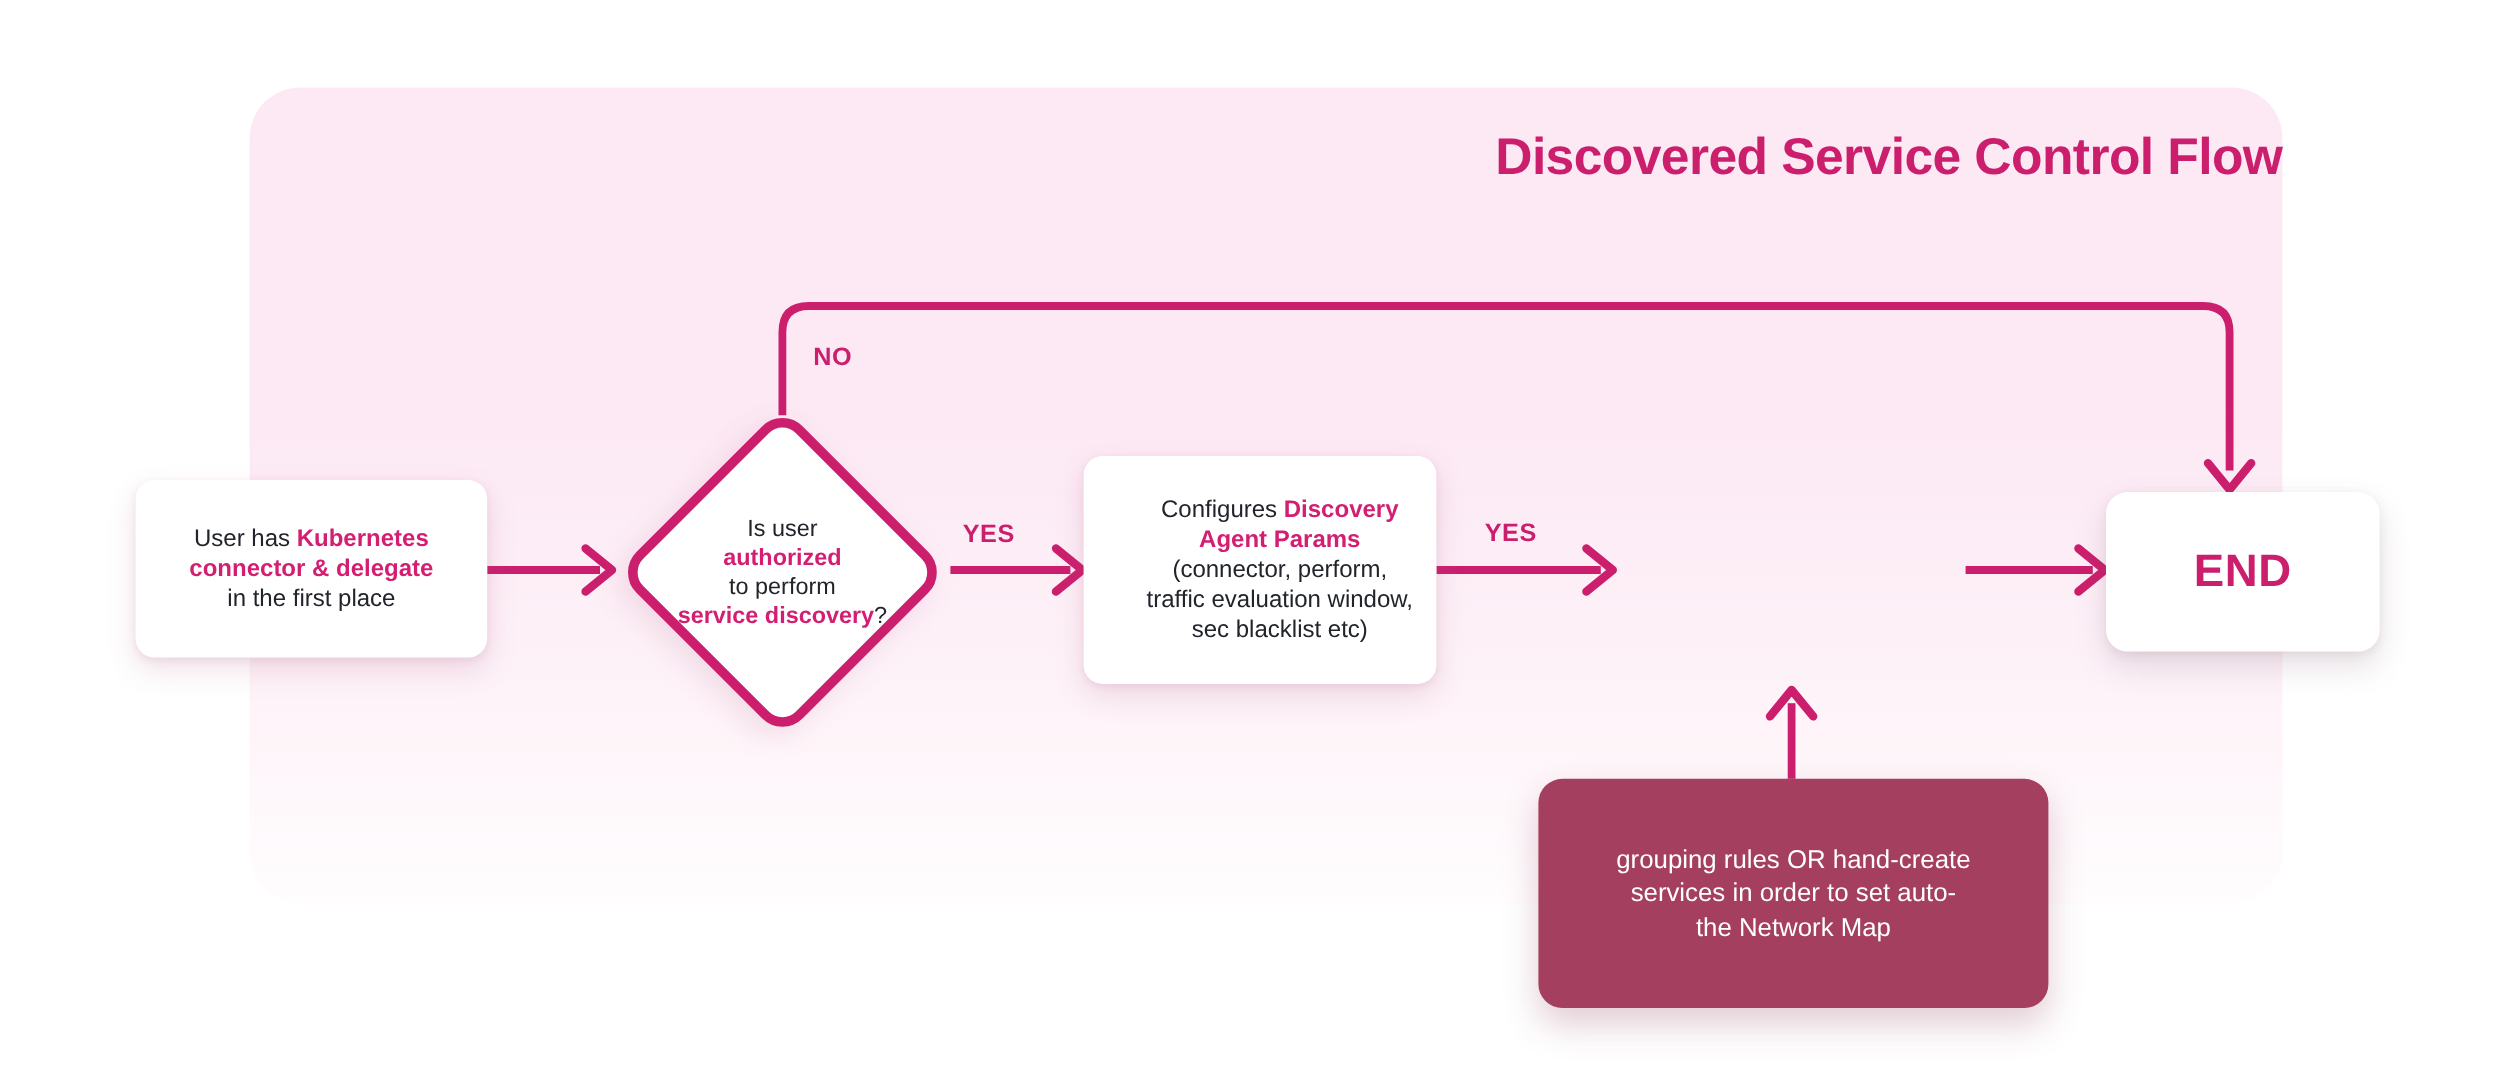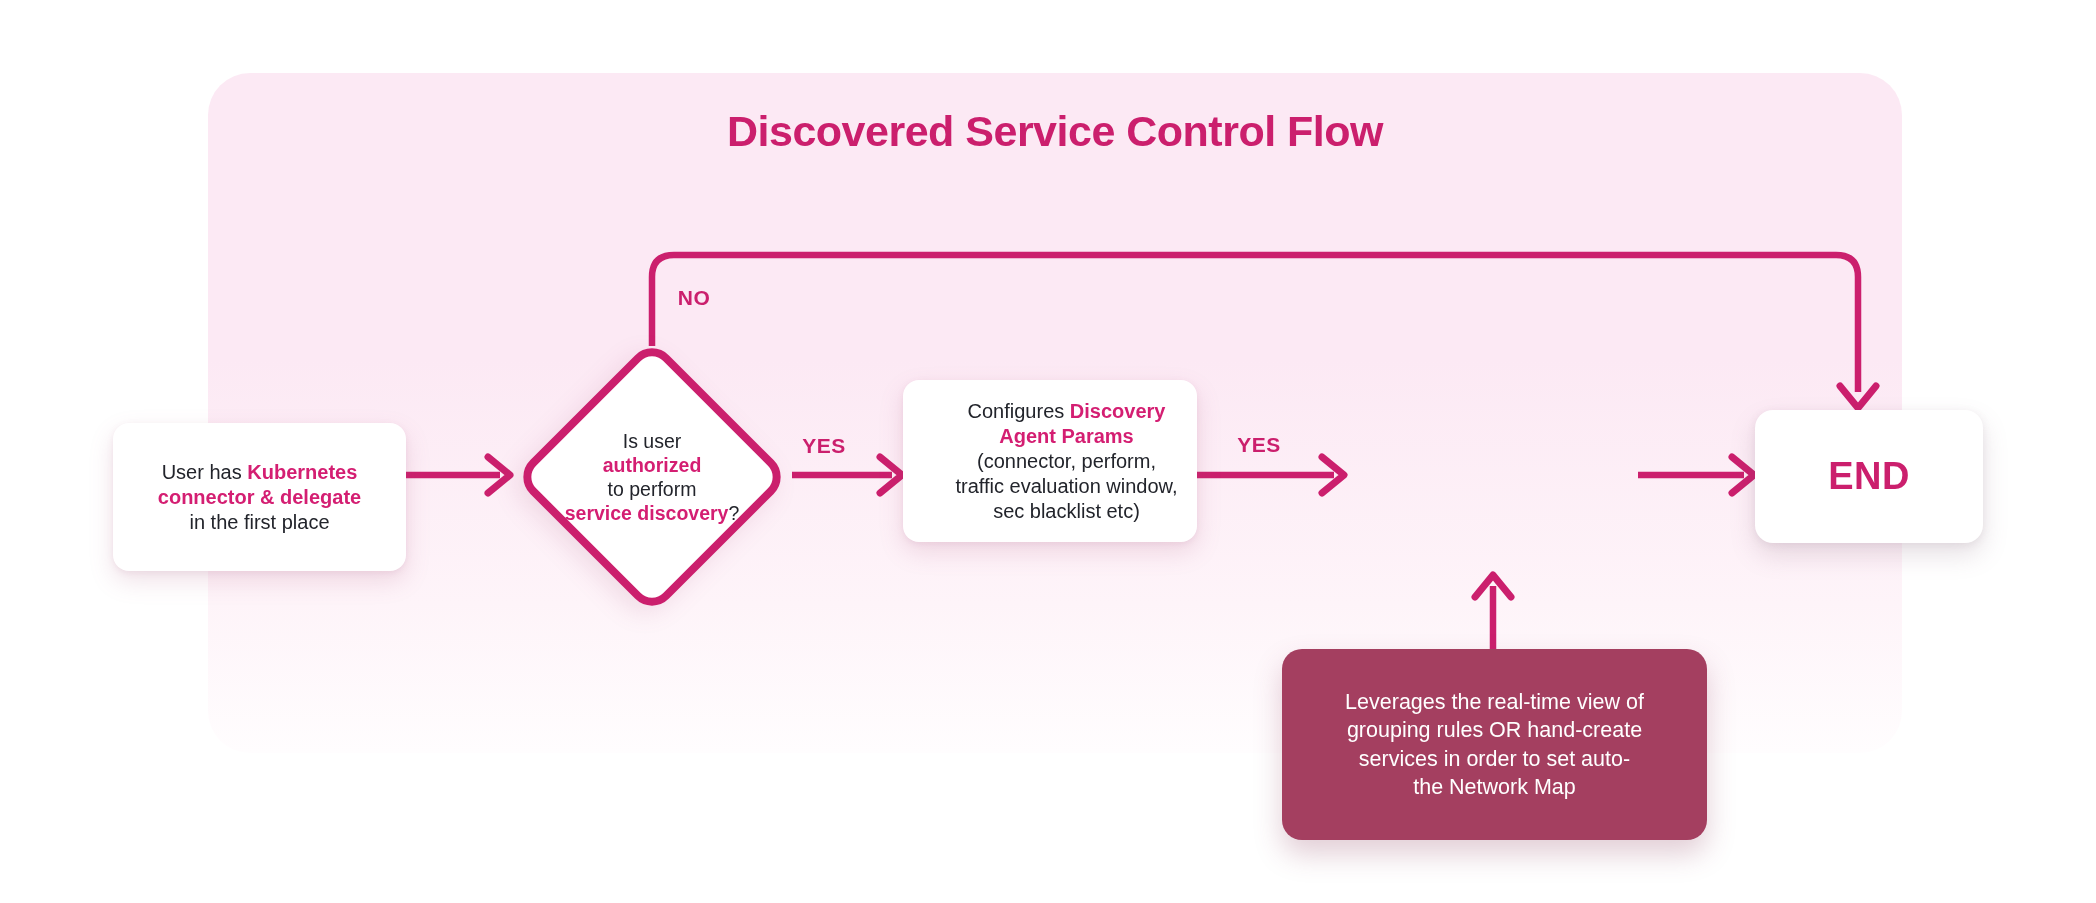--- a/index.html
+++ b/index.html
@@ -19,42 +19,42 @@
     overflow:hidden;
   }
   .bg{
     position:absolute;left:208px;top:73px;width:1694px;height:680px;
     border-radius:42px;
     background:linear-gradient(180deg, var(--bg-top,#fce9f4) 0%, var(--bg-top,#fce9f4) 42%, #fef4f9 78%, #fffdfe 100%);
     z-index:0;
   }
   .title{
     position:absolute;left:208px;top:107px;width:1694px;
-    text-align:center;
+    text-align:right;
     font-size:43px;font-weight:700;letter-spacing:-0.5px;
     color:var(--accent,#cb1f6d);
     z-index:2;
   }
   svg.connectors{position:absolute;left:0;top:0;z-index:1;}
   .flow-line{stroke:var(--accent,#cb1f6d);stroke-width:6.5;fill:none;}
   .chev{stroke:var(--accent,#cb1f6d);stroke-width:7;fill:none;stroke-linecap:round;stroke-linejoin:round;}
 
   .node{
     position:absolute;
     background:#ffffff;border-radius:16px;
     box-shadow:0 10px 24px rgba(170,90,130,0.18), 0 2px 6px rgba(170,90,130,0.10);
     display:flex;align-items:center;justify-content:center;
     text-align:center;color:var(--ink,#22242b);
     z-index:2;
   }
   .node .rich-line{font-size:20px;line-height:25px;}
   .seg-accent{color:var(--accent-text,#d41e72);font-weight:700;}
 
-  .box-start{left:113px;top:400px;width:293px;height:148px;margin-top:23px;}
-  .box-config{left:903px;top:380px;width:294px;height:162px;padding-left:33px;}
+  .box-start{left:113px;top:400px;width:293px;height:148px;}
+  .box-config{left:903px;top:380px;width:294px;height:190px;padding-left:33px;}
   .box-create{left:1345px;top:380px;width:293px;height:190px;}
 
   .diamond-shape{
     position:absolute;left:554px;top:379px;width:196px;height:196px;
     transform:rotate(45deg);
     background:#ffffff;
     border:8px solid var(--accent,#cb1f6d);
     border-radius:24px;
     box-shadow:0 10px 24px rgba(170,90,130,0.15);
     z-index:2;
@@ -163,21 +163,20 @@
       </div>
   </div>
 
 
   <div class="node box-end">
     <div class="end-label">END</div>
   </div>
 
   <div class="note">
     <div>
-        <div class="rich-line"><span>Leverages the real-time view of</span></div>
         <div class="rich-line"><span>grouping rules OR hand-create</span></div>
         <div class="rich-line"><span>services in order to set auto-</span></div>
         <div class="rich-line"><span>the Network Map</span></div>
       </div>
   </div>
 
   <div class="edge-label lbl-yes1">YES</div>
   <div class="edge-label lbl-yes2">YES</div>
   <div class="edge-label lbl-no">NO</div>
 

